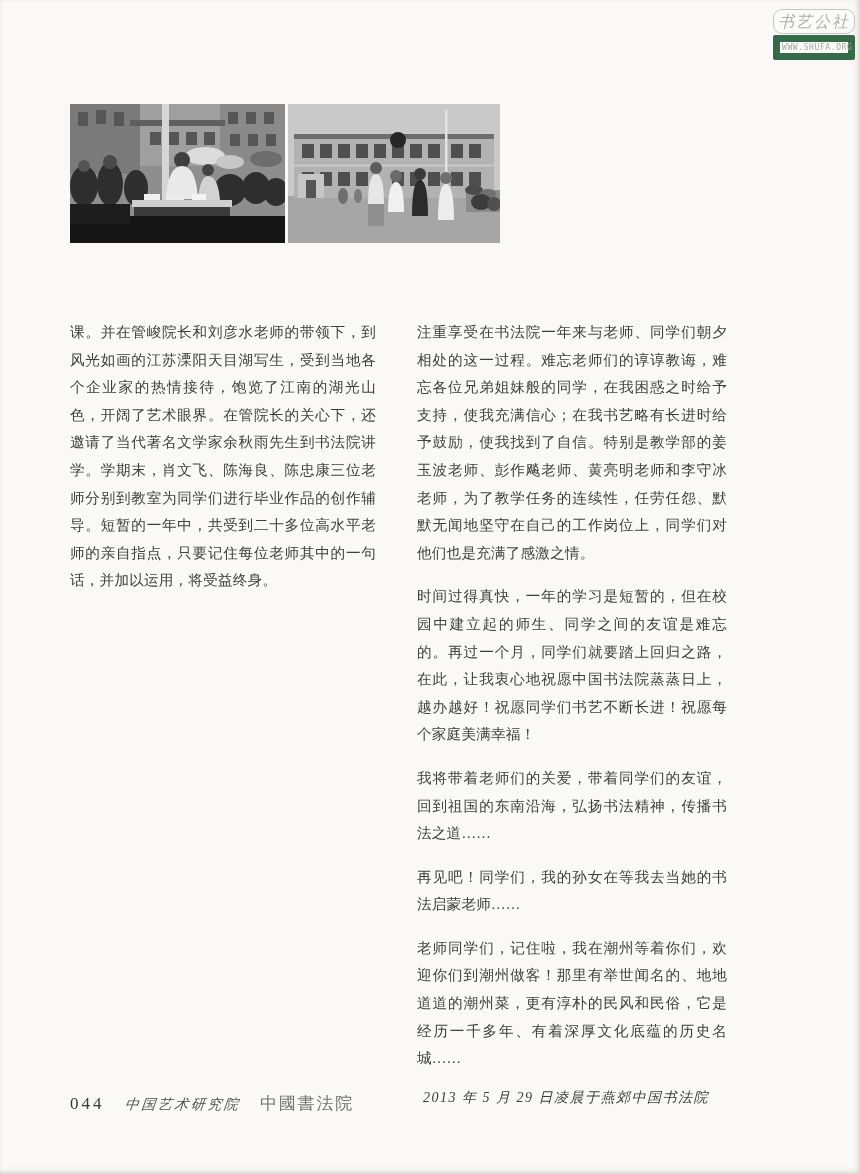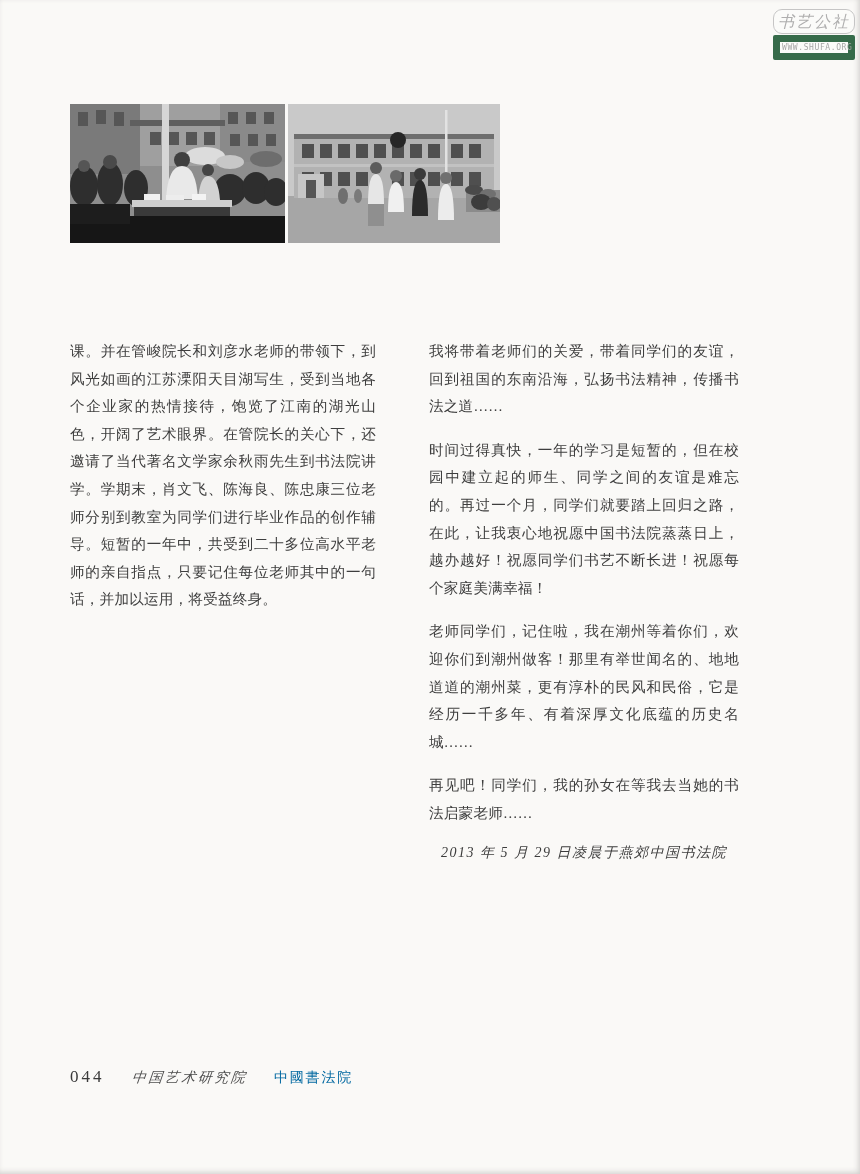--- a/index.html
+++ b/index.html
@@ -18,41 +18,41 @@
   }
   .stamp-url{
     display:block;margin-top:1px;border:7px solid #14532d;border-radius:2px;
     padding:1px 2px;color:#979797;font-size:8px;letter-spacing:.6px;
     font-family:"DejaVu Sans Mono",monospace;background:rgba(255,255,255,.4);
   }
   
   .photos{position:absolute;left:70px;top:104px;display:flex;gap:3px;}
   .photo{display:block;}
   
-  .columns{position:absolute;left:70px;top:338px;display:flex;gap:53px;}
+  .columns{position:absolute;left:70px;top:319px;display:flex;gap:41px;}
   .col{display:block;}
   .col-left{width:306px;}
   .col-right{width:310px;}
   .col p{
     margin:0 0 6px;font-size:14.6px;line-height:27.6px;color:#3e3e3e;
     text-align:justify;text-justify:inter-ideograph;letter-spacing:.2px;
   }
   .col-right p{margin-bottom:16px;}
   .dateline{
-    margin-top:14px;text-align:right;padding-right:12px;
+    margin-top:14px;text-align:center;padding-right:12px;
     font-size:14px;font-style:italic;letter-spacing:1.5px;color:#3c3c3c;
   }
   
-  .footer{position:absolute;left:70px;top:1067px;display:flex;align-items:baseline;gap:27px;}
+  .footer{position:absolute;left:70px;top:1092px;display:flex;align-items:baseline;gap:20px;}
   .page-number{font-size:17px;letter-spacing:3px;color:#3a3a3a;}
   .publisher-script{
     font-style:italic;font-size:14px;color:#4e4e4e;letter-spacing:2.5px;
     transform:skewX(-6deg);
   }
-  .institution{font-size:14px;color:#0369a1;letter-spacing:1.8px;}
+  .institution{font-size:17px;color:#737373;letter-spacing:1.8px;}
 </style>
 </head>
 <body>
 
 <div class="page">
 
   <div class="stamp">
     <span class="stamp-brand">书艺公社</span>
     <span class="stamp-url">WWW.SHUFA.ORG</span>
   </div>
@@ -154,24 +154,25 @@
       <circle cx="158" cy="74" r="6" fill="#707070"></circle>
       <path d="M150 116 Q150 80 158 80 Q166 80 166 116 Z" fill="#ececec"></path>
     </svg>
   </div>
 
   <div class="columns">
     <div class="col col-left">
       <p>课。并在管峻院长和刘彦水老师的带领下，到风光如画的江苏溧阳天目湖写生，受到当地各个企业家的热情接待，饱览了江南的湖光山色，开阔了艺术眼界。在管院长的关心下，还邀请了当代著名文学家余秋雨先生到书法院讲学。学期末，肖文飞、陈海良、陈忠康三位老师分别到教室为同学们进行毕业作品的创作辅导。短暂的一年中，共受到二十多位高水平老师的亲自指点，只要记住每位老师其中的一句话，并加以运用，将受益终身。</p>
     </div>
     <div class="col col-right">
+      <p>注重享受在书法院一年来与老师、同学们朝夕相处的这一过程。难忘老师们的谆谆教诲，难忘各位兄弟姐妹般的同学，在我困惑之时给予支持，使我充满信心；在我书艺略有长进时给予鼓励，使我找到了自信。特别是教学部的姜玉波老师、彭作飚老师、黄亮明老师和李守冰老师，为了教学任务的连续性，任劳任怨、默默无闻地坚守在自己的工作岗位上，同学们对他们也是充满了感激之情。</p>
+      <p>时间过得真快，一年的学习是短暂的，但在校园中建立起的师生、同学之间的友谊是难忘的。再过一个月，同学们就要踏上回归之路，在此，让我衷心地祝愿中国书法院蒸蒸日上，越办越好！祝愿同学们书艺不断长进！祝愿每个家庭美满幸福！</p>
       <p>我将带着老师们的关爱，带着同学们的友谊，回到祖国的东南沿海，弘扬书法精神，传播书法之道……</p>
-      <p>时间过得真快，一年的学习是短暂的，但在校园中建立起的师生、同学之间的友谊是难忘的。再过一个月，同学们就要踏上回归之路，在此，让我衷心地祝愿中国书法院蒸蒸日上，越办越好！祝愿同学们书艺不断长进！祝愿每个家庭美满幸福！</p>
+      <p>再见吧！同学们，我的孙女在等我去当她的书法启蒙老师……</p>
       <p>老师同学们，记住啦，我在潮州等着你们，欢迎你们到潮州做客！那里有举世闻名的、地地道道的潮州菜，更有淳朴的民风和民俗，它是经历一千多年、有着深厚文化底蕴的历史名城……</p>
-      <p>再见吧！同学们，我的孙女在等我去当她的书法启蒙老师……</p>
       <div class="dateline">2013 年 5 月 29 日凌晨于燕郊中国书法院</div>
     </div>
   </div>
 
   <div class="footer">
     <span class="page-number">044</span>
     <span class="publisher-script">中国艺术研究院</span>
     <span class="institution">中國書法院</span>
   </div>
 

